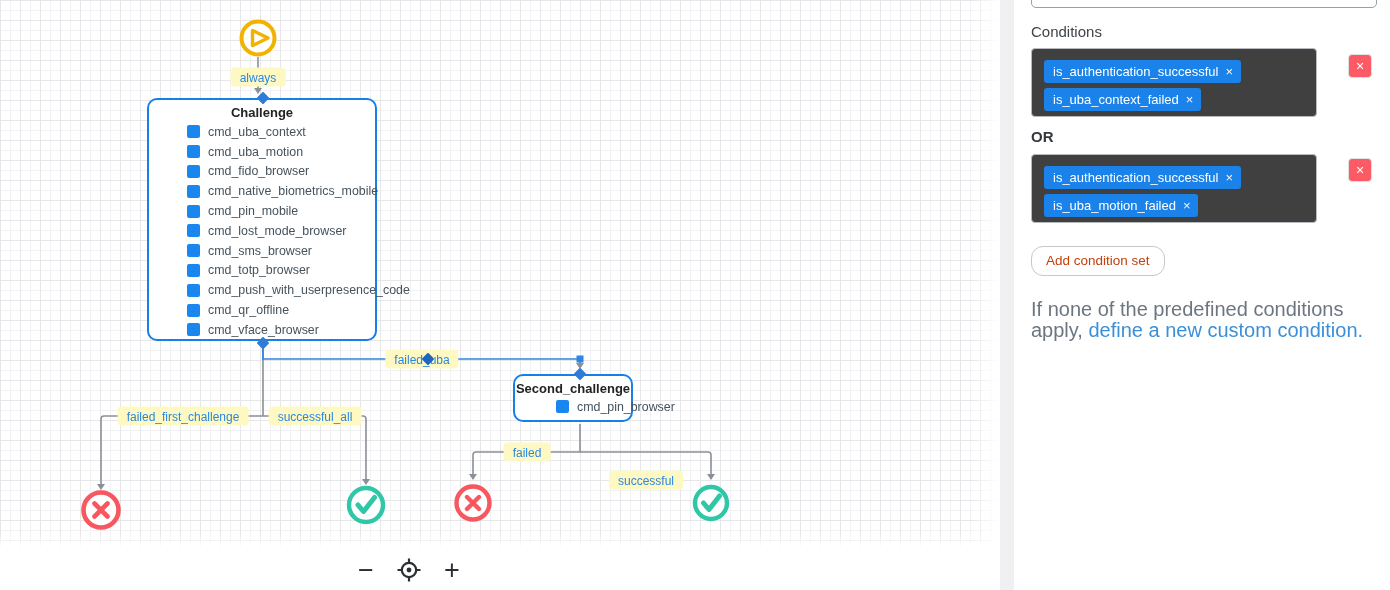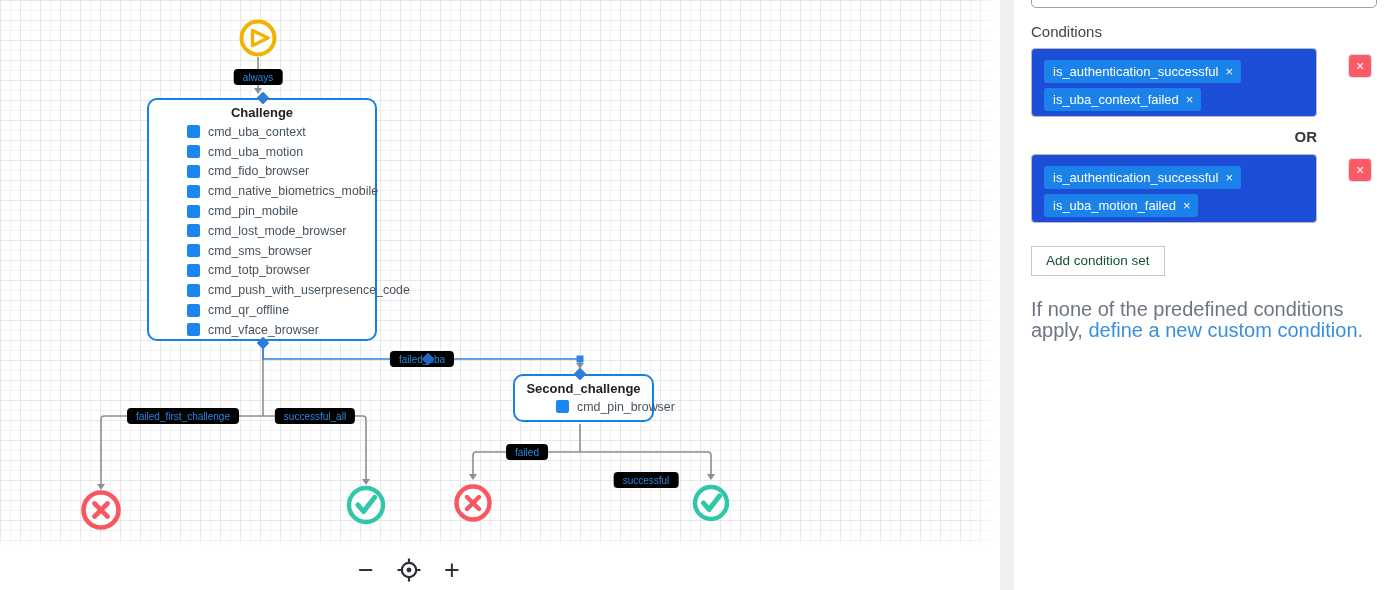--- a/index.html
+++ b/index.html
@@ -19,65 +19,65 @@
   .grid-fade-r { position:absolute; right:0; top:0; width:28px; height:548px;
     background:linear-gradient(to right,rgba(255,255,255,0),#fff); }
   .grid-fade-b { position:absolute; left:0; top:534px; width:1000px; height:14px;
     background:linear-gradient(to bottom,rgba(255,255,255,0),#fff); }
 
   .edges-svg { position:absolute; left:0; top:0; pointer-events:none; }
 
   
   .node { position:absolute; background:#fff; border:2.5px solid #1780e8; border-radius:10px; }
   .node-challenge { left:147px; top:98px; width:230px; height:243px; }
-  .node-second    { left:513px; top:374px; width:141px; height:48px; }
+  .node-second    { left:513px; top:374px; width:120px; height:48px; }
   .node-title { text-align:center; font-weight:bold; font-size:13px; color:#222; margin-top:5px; }
   .node-items { margin:2px 0 0 13px; }
   .node-item { display:flex; align-items:center; height:19.8px; white-space:nowrap;
                font-size:12.4px; color:#45525c;padding-left:25px; }
   .cmd-sq { width:13px; height:13px; background:#1a86f0; border-radius:2px; margin-right:8px; flex:0 0 13px; }
   .node-second .node-items { margin:1px 0 0 16px; }
 
   
   .port { position:absolute; width:9px; height:9px; background:#2e7cd6; border-radius:1px;
           transform:translate(-50%,-50%) rotate(45deg); }
 
   
-  .edge-label { position:absolute; transform:translate(-50%,-50%); background:#000000;
-    color:#2b87e0; font-size:10px; padding:2.5px 9px; border-radius:4px; white-space:nowrap; }
+  .edge-label { position:absolute; transform:translate(-50%,-50%); background:#fef9c3;
+    color:#2b87e0; font-size:12px; padding:2.5px 9px; border-radius:4px; white-space:nowrap; }
   .mid-diamond { position:absolute; width:9px; height:9px; background:#1f66c0; border-radius:1px;
     transform:translate(-50%,-50%) rotate(45deg); }
 
   
   .zoom-toolbar { position:absolute; left:352px; top:556px; display:flex; align-items:center; gap:15px; }
   .zoom-btn { width:28px; height:28px; display:flex; align-items:center; justify-content:center;
     font-size:27px; color:#2b2f33; cursor:pointer; line-height:1; }
 
   
   .scroll-strip { position:absolute; left:1000px; top:0; width:14px; height:590px; background:#f0f0f2; }
 
   
   .panel { position:absolute; left:1014px; top:0; width:376px; height:590px; background:#fff; }
   .partial-input { position:absolute; left:17px; top:-42px; width:346px; height:50px;
     background:#fff; border:1px solid #9aa0a6; border-radius:5px; }
   .panel-heading { position:absolute; left:17px; top:23px; font-size:15px; color:#3f4449; }
-  .cond-box { position:absolute; left:17px; width:286px; height:69px; background:#1d4ed8;
+  .cond-box { position:absolute; left:17px; width:286px; height:69px; background:#404040;
     border:1px solid #b7bbc0; border-radius:4px; padding:11px 0 0 12px; }
   .cond-box-1 { top:48px; } .cond-box-2 { top:154px; }
   .tag { display:flex; align-items:center; width:max-content; background:#1a82e8; color:#fff;
     font-size:13px; border-radius:3px; padding:3.5px 8px 4.5px 9px; margin-bottom:5px; }
   .tag-x { margin-left:7px; font-size:13px; opacity:.95; cursor:pointer; }
   .del-btn { position:absolute; left:334px; width:24px; height:24px; background:#fc5a64;
     border:1px solid #e2e2e2; border-radius:4px; color:#fff; font-size:14px; display:flex;
     align-items:center; justify-content:center; cursor:pointer; }
   .del-btn-1 { top:54px; } .del-btn-2 { top:158px; }
-  .or-label { position:absolute; left:17px; top:128px; width:286px; text-align:right;
+  .or-label { position:absolute; left:17px; top:128px; width:286px; text-align:left;
     font-weight:bold; font-size:15px; color:#33383d; }
   .add-btn { position:absolute; left:17px; top:246px; background:#fff; border:1px solid #c5c8cc;
-    border-radius:0; padding:6px 14px 7px; font-size:13.5px; color:#14532d; cursor:pointer; }
+    border-radius:12px; padding:6px 14px 7px; font-size:13.5px; color:#c2410c; cursor:pointer; }
   .hint { position:absolute; left:17px; top:299px; width:334px; font-size:20px;
     line-height:21px; color:#6d7680; }
   .hint a { color:#3a8fd9; text-decoration:none; cursor:pointer; }
 </style>
 </head>
 <body>
 
 <div class="app">
 
   <div class="canvas">

